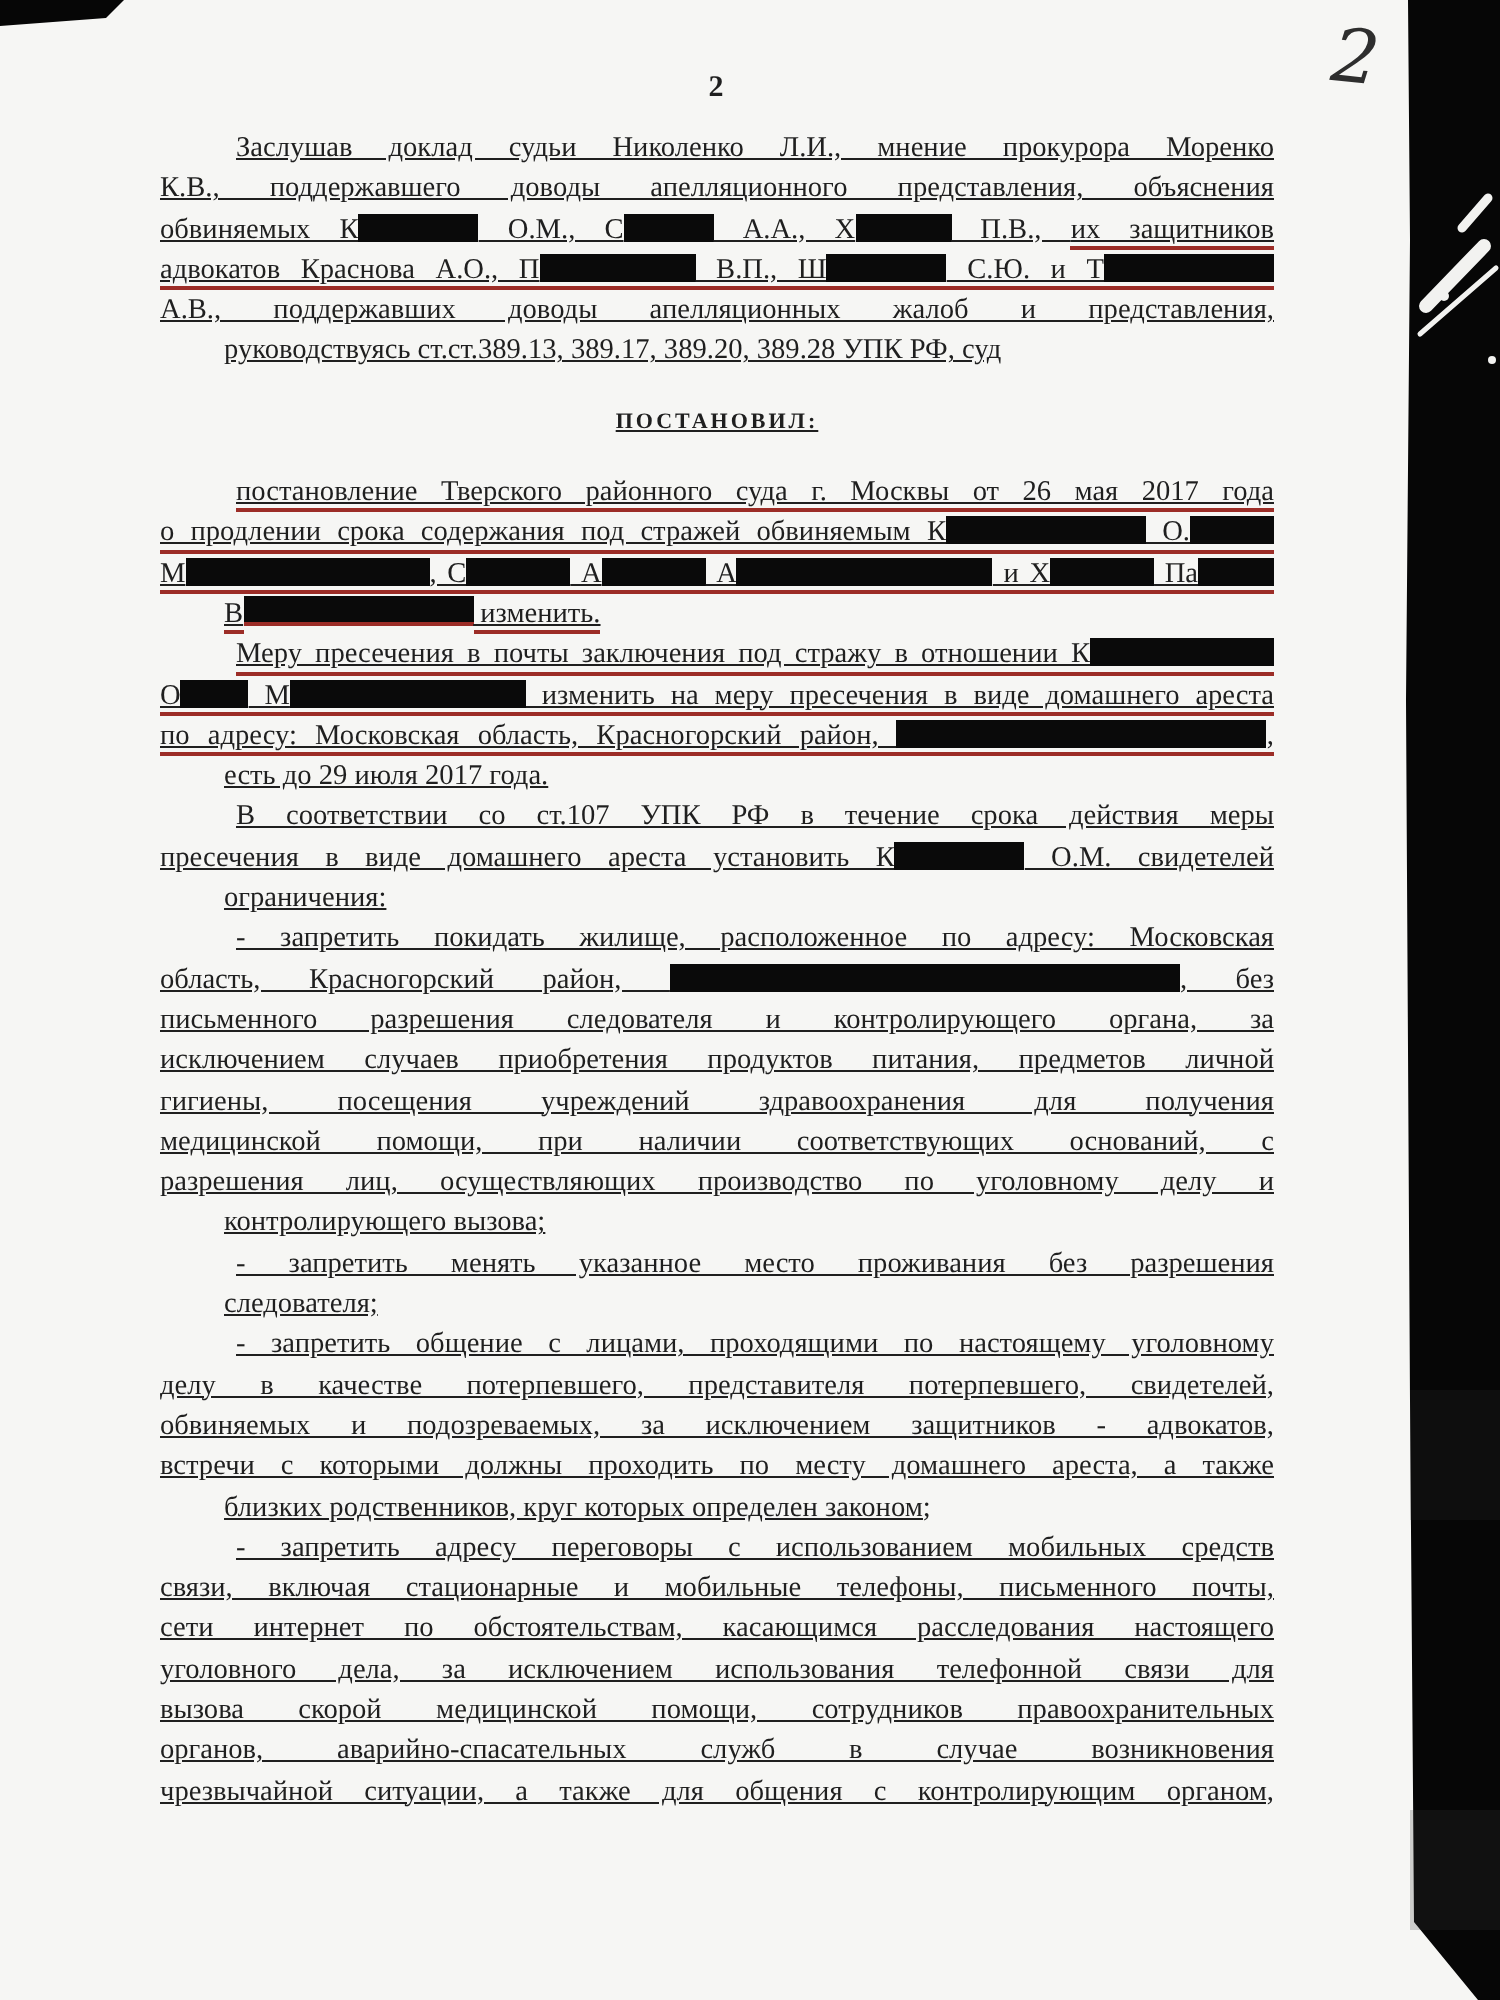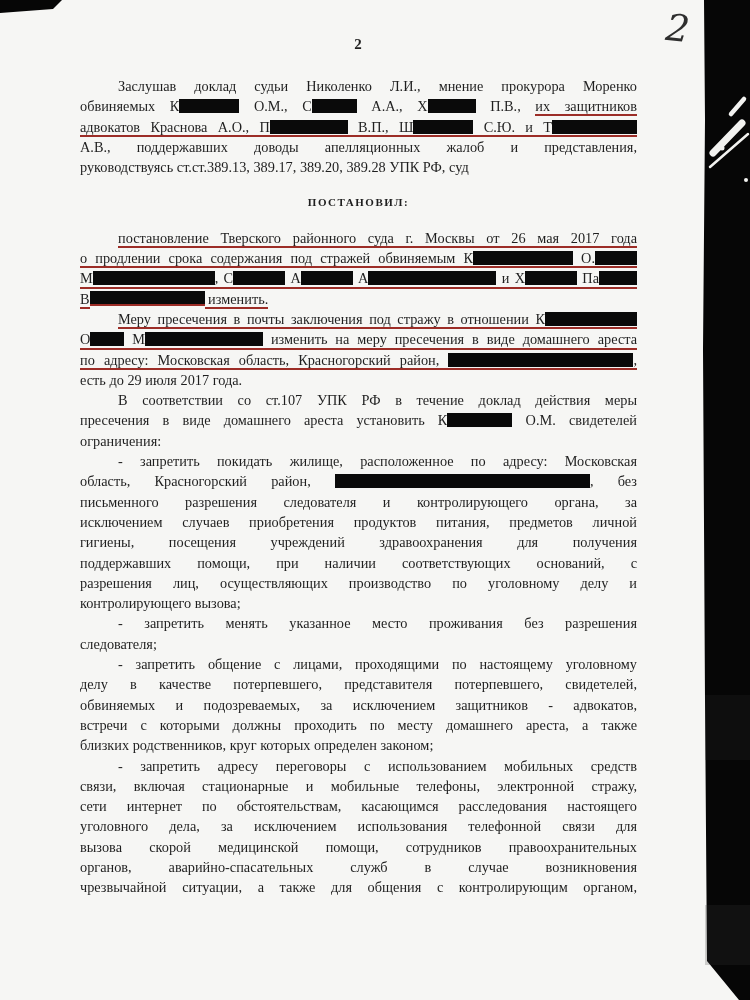--- a/index.html
+++ b/index.html
@@ -16,29 +16,30 @@
   }
   
   #hand-num{
     position:absolute;left:666px;top:8px;width:40px;
     font-family:"DejaVu Serif",serif;font-style:italic;
     font-size:37px;font-weight:normal;color:#2e2e2e;
     transform:rotate(6deg);
   }
   
   #doc{
-    position:absolute;left:80px;top:76px;width:557px;
+    position:absolute;left:80px;top:64px;width:557px;
     font-size:14.3px;
+    text-decoration:underline;
   }
   .line{
     height:20.3px;line-height:20.3px;white-space:nowrap;
     text-align:justify;text-align-last:justify;
     overflow:visible;
   }
-  .line.last{text-align:left;text-align-last:left;}
+  .line.last{text-align:left;text-align-last:left;margin-left:32px;}
   .line.ind{padding-left:38px;}
   .line.redline{
     background:linear-gradient(var(--red),var(--red)) left bottom/100% 2px no-repeat;
     background-clip:content-box;
   }
   .u{border-bottom:2px solid var(--red);}
   .redact{
     display:inline-block;height:14px;background:#0a0a0a;
     vertical-align:-2px;
   }
@@ -53,53 +54,54 @@
 </style>
 </head>
 <body>
 
 <div id="page">
   <div id="printed-num">2</div>
   <div id="hand-num">2</div>
 
   <div id="doc">
       <div class="line ind"><span class="">Заслушав доклад судьи Николенко Л.И., мнение прокурора Моренко</span></div>
+      <div class="line"><span class="">К.В., поддержавшего доводы апелляционного представления, объяснения</span></div>
       <div class="line"><span class="">обвиняемых К</span><span class="redact" style="width: 60px;"></span><span class=""> О.М., С</span><span class="redact" style="width: 45px;"></span><span class=""> А.А., Х</span><span class="redact" style="width: 48px;"></span><span class=""> П.В., </span><span class="u">их защитников</span></div>
       <div class="line redline"><span class="">адвокатов Краснова А.О., П</span><span class="redact" style="width: 78px;"></span><span class=""> В.П., Ш</span><span class="redact" style="width: 60px;"></span><span class=""> С.Ю. и Т</span><span class="redact" style="width: 85px;"></span></div>
       <div class="line"><span class="">А.В., поддержавших доводы апелляционных жалоб и представления,</span></div>
       <div class="line last"><span class="">руководствуясь ст.ст.389.13, 389.17, 389.20, 389.28 УПК РФ, суд</span></div>
       <div class="heading">ПОСТАНОВИЛ:</div>
       <div class="line ind redline"><span class="">постановление Тверского районного суда г. Москвы от 26 мая 2017 года</span></div>
       <div class="line redline"><span class="">о продлении срока содержания под стражей обвиняемым К</span><span class="redact" style="width: 100px;"></span><span class=""> О.</span><span class="redact" style="width: 42px;"></span></div>
       <div class="line redline"><span class="">М</span><span class="redact" style="width: 122px;"></span><span class="">, С</span><span class="redact" style="width: 52px;"></span><span class=""> А</span><span class="redact" style="width: 52px;"></span><span class=""> А</span><span class="redact" style="width: 128px;"></span><span class=""> и Х</span><span class="redact" style="width: 52px;"></span><span class=""> Па</span><span class="redact" style="width: 38px;"></span></div>
       <div class="line last"><span class="u">В</span><span class="redact u" style="width: 115px;"></span><span class="u"> изменить.</span></div>
       <div class="line ind redline"><span class="">Меру пресечения в почты заключения под стражу в отношении К</span><span class="redact" style="width: 92px;"></span></div>
       <div class="line redline"><span class="">О</span><span class="redact" style="width: 34px;"></span><span class=""> М</span><span class="redact" style="width: 118px;"></span><span class=""> изменить на меру пресечения в виде домашнего ареста</span></div>
       <div class="line redline"><span class="">по адресу: Московская область, Красногорский район, </span><span class="redact" style="width: 185px;"></span><span class="">,</span></div>
       <div class="line last"><span class="">есть до 29 июля 2017 года.</span></div>
-      <div class="line ind"><span class="">В соответствии со  ст.107 УПК РФ в течение доклад действия меры</span></div>
+      <div class="line ind"><span class="">В соответствии со  ст.107 УПК РФ в течение срока действия меры</span></div>
       <div class="line"><span class="">пресечения в виде домашнего ареста установить К</span><span class="redact" style="width: 65px;"></span><span class=""> О.М. свидетелей</span></div>
       <div class="line last"><span class="">ограничения:</span></div>
       <div class="line ind"><span class="">- запретить покидать жилище, расположенное по адресу: Московская</span></div>
       <div class="line"><span class="">область, Красногорский район, </span><span class="redact" style="width: 255px;"></span><span class="">, без</span></div>
       <div class="line"><span class="">письменного разрешения следователя и контролирующего органа, за</span></div>
       <div class="line"><span class="">исключением случаев приобретения продуктов питания, предметов личной</span></div>
       <div class="line"><span class="">гигиены, посещения учреждений здравоохранения для получения</span></div>
-      <div class="line"><span class="">поддержавших помощи, при наличии соответствующих оснований, с</span></div>
+      <div class="line"><span class="">медицинской помощи, при наличии соответствующих оснований, с</span></div>
       <div class="line"><span class="">разрешения лиц, осуществляющих производство по уголовному делу и</span></div>
       <div class="line last"><span class="">контролирующего вызова;</span></div>
       <div class="line ind"><span class="">- запретить менять указанное место проживания без разрешения</span></div>
       <div class="line last"><span class="">следователя;</span></div>
       <div class="line ind"><span class="">- запретить общение с лицами, проходящими по настоящему уголовному</span></div>
       <div class="line"><span class="">делу в качестве потерпевшего, представителя потерпевшего, свидетелей,</span></div>
       <div class="line"><span class="">обвиняемых и подозреваемых, за исключением защитников - адвокатов,</span></div>
       <div class="line"><span class="">встречи с которыми должны проходить по месту домашнего ареста, а также</span></div>
       <div class="line last"><span class="">близких родственников, круг которых определен законом;</span></div>
       <div class="line ind"><span class="">- запретить адресу переговоры с использованием мобильных средств</span></div>
-      <div class="line"><span class="">связи, включая стационарные и мобильные телефоны, электронной стражу,</span></div>
+      <div class="line"><span class="">связи, включая стационарные и мобильные телефоны, письменного почты,</span></div>
       <div class="line"><span class="">сети интернет по обстоятельствам, касающимся расследования настоящего</span></div>
       <div class="line"><span class="">уголовного дела, за исключением использования телефонной связи для</span></div>
       <div class="line"><span class="">вызова скорой медицинской помощи, сотрудников правоохранительных</span></div>
       <div class="line"><span class="">органов, аварийно-спасательных служб в случае возникновения</span></div>
       <div class="line"><span class="">чрезвычайной ситуации, а также для общения с контролирующим органом,</span></div>
     </div>
 
   <svg id="artifacts" width="750" height="1000" viewBox="0 0 750 1000">
 
     <polygon points="0,0 62,0 53,9 0,13" fill="#060606"></polygon>

